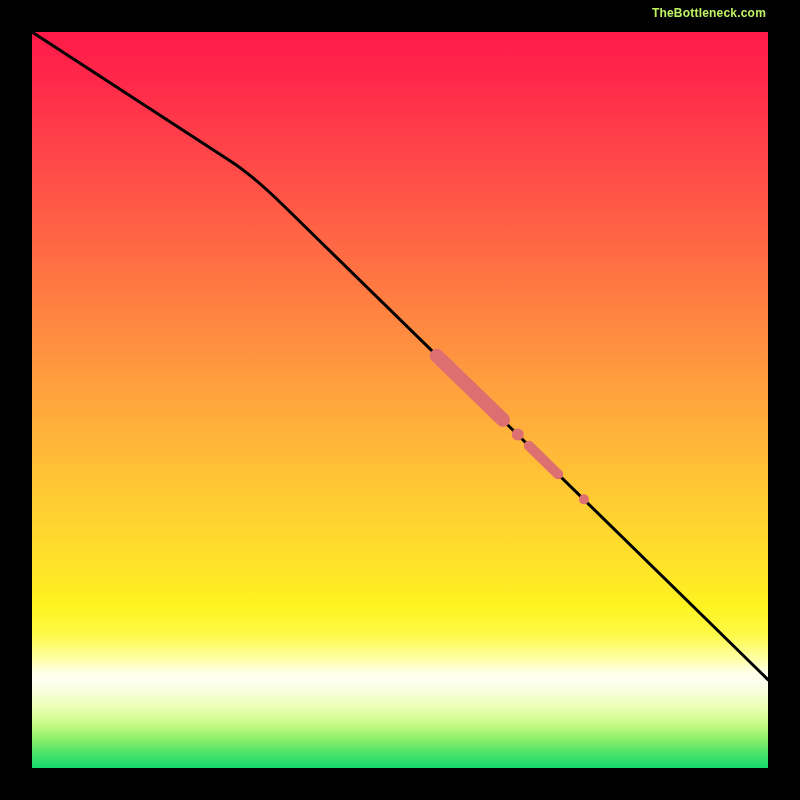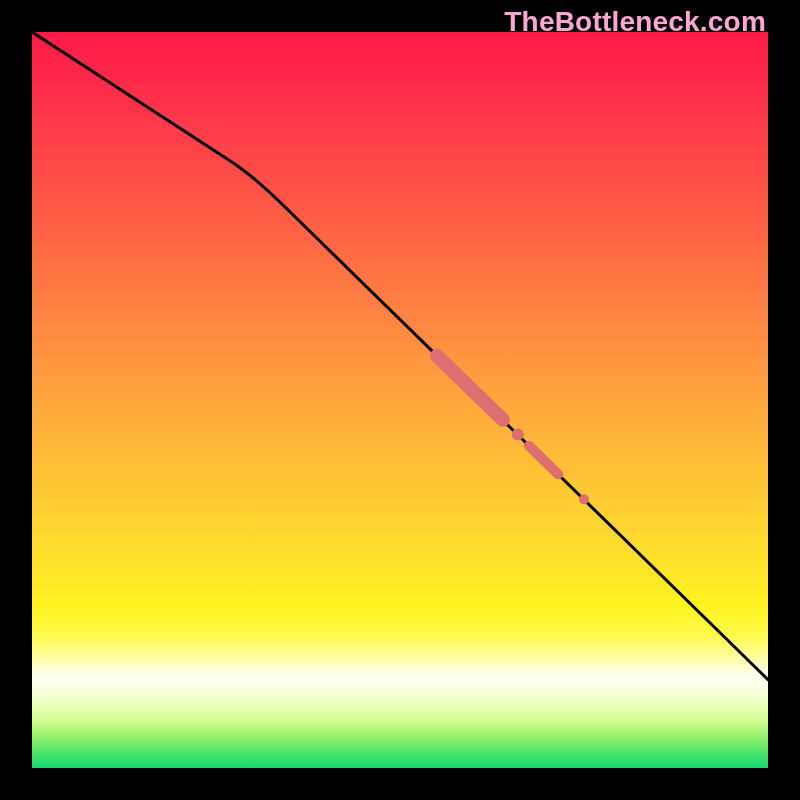--- a/index.html
+++ b/index.html
@@ -45,22 +45,22 @@
         #c8fb88 94%,
         #8fef6a 96%,
         #4be36a 98%,
         #14d96e 100%
       );
   }
   .attribution {
     position: absolute;
     top: 6px;
     right: 34px;
-    color: #f9a8d4;
-    font-size: 28px;
+    color: #bef264;
+    font-size: 12px;
     font-weight: 600;
     letter-spacing: 0.2px;
     font-family: Arial, Helvetica, sans-serif;
   }
   svg.overlay {
     position: absolute;
     left: 32px;
     top: 32px;
     width: 736px;
     height: 736px;

